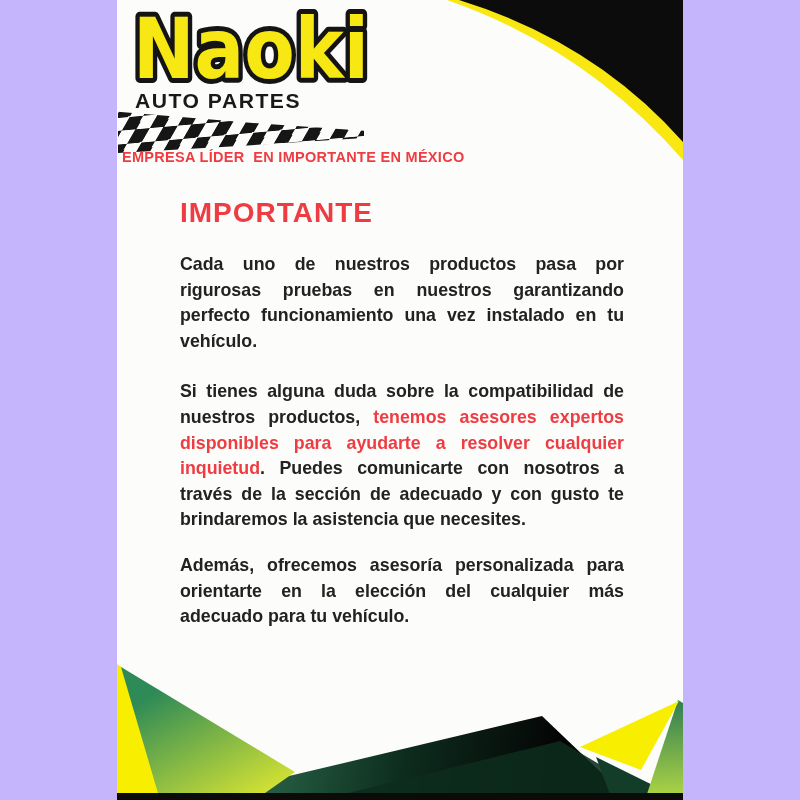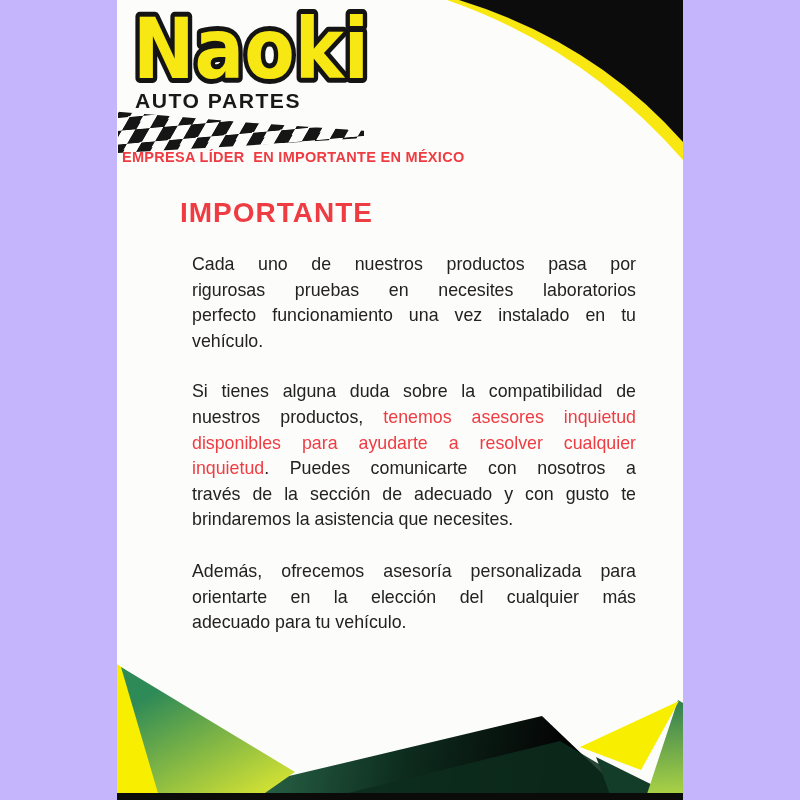--- a/index.html
+++ b/index.html
@@ -20,24 +20,24 @@
               background:conic-gradient(#161616 0 25%,transparent 0 50%,#161616 0 75%,transparent 0);
               background-size:28px 28px;
               transform:skew(-30deg,-5deg);transform-origin:left top;}
 
   .tagline{position:absolute;left:5px;top:149px;color:var(--red);font-weight:800;
            font-size:14.5px;letter-spacing:.3px;white-space:pre;}
 
   .heading{position:absolute;left:63px;top:197px;color:var(--red);font-weight:700;
            font-size:28px;letter-spacing:1px;}
 
-  .body-text{position:absolute;left:75px;top:252px;width:444px;color:var(--ink);
-             font-size:17.8px;font-weight:400;}
+  .body-text{position:absolute;left:63px;top:252px;width:444px;color:var(--ink);
+             font-size:17.8px;font-weight:700;}
   .para{margin:0 0 25px 0;}
-  .para:nth-child(2){margin-bottom:26px;}
+  .para:nth-child(2){margin-bottom:20px;}
   .para:last-child{margin-bottom:16px;}
   .pline{display:block;line-height:25.6px;text-align:justify;text-align-last:justify;white-space:normal;}
   .pline.last{text-align-last:left;}
   .red{color:var(--red);}
 
   
   .bottom-svg{position:absolute;left:0;top:650px;}
 </style>
 </head>
 <body>
@@ -59,27 +59,27 @@
       <div class="flag-inner"></div>
     </div>
 
     <div class="tagline">EMPRESA LÍDER  EN IMPORTANTE EN MÉXICO</div>
 
     <div class="heading">IMPORTANTE</div>
 
     <div class="body-text">
         <div class="para">
           <div class="pline"><span>Cada uno de nuestros productos pasa por</span></div>
-          <div class="pline"><span>rigurosas pruebas en necesites laboratorios</span></div>
+          <div class="pline"><span>rigurosas pruebas en nuestros garantizando</span></div>
           <div class="pline"><span>perfecto funcionamiento una vez instalado en tu</span></div>
           <div class="pline last"><span>vehículo.</span></div>
         </div>
         <div class="para">
           <div class="pline"><span>Si tienes alguna duda sobre la compatibilidad de</span></div>
-          <div class="pline"><span>nuestros productos, </span><span class="red">tenemos asesores inquietud</span></div>
+          <div class="pline"><span>nuestros productos, </span><span class="red">tenemos asesores expertos</span></div>
           <div class="pline"><span class="red">disponibles para ayudarte a resolver cualquier</span></div>
           <div class="pline"><span class="red">inquietud</span><span>. Puedes comunicarte con nosotros a</span></div>
           <div class="pline"><span>través de la sección de adecuado y con gusto te</span></div>
           <div class="pline last"><span>brindaremos la asistencia que necesites.</span></div>
         </div>
         <div class="para">
           <div class="pline"><span>Además, ofrecemos asesoría personalizada para</span></div>
           <div class="pline"><span>orientarte en la elección del cualquier más</span></div>
           <div class="pline last"><span>adecuado para tu vehículo.</span></div>
         </div>

